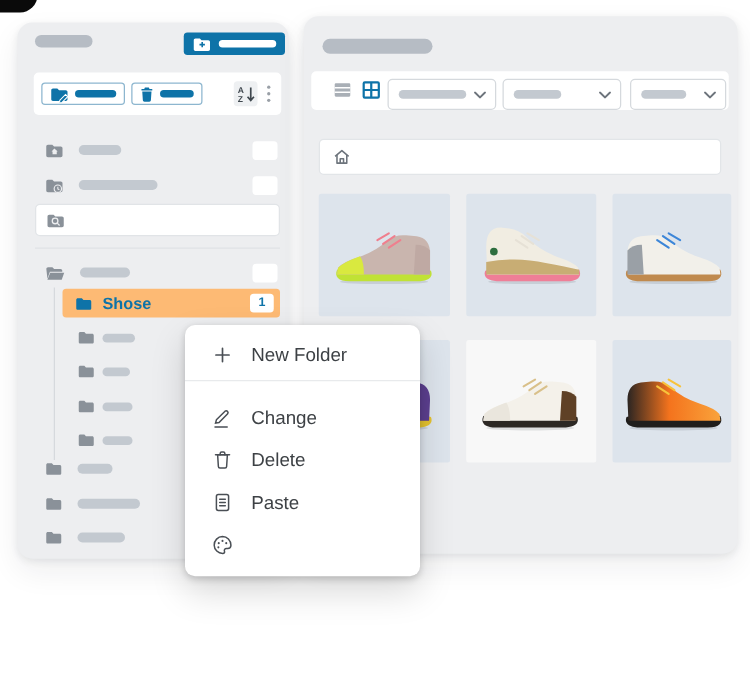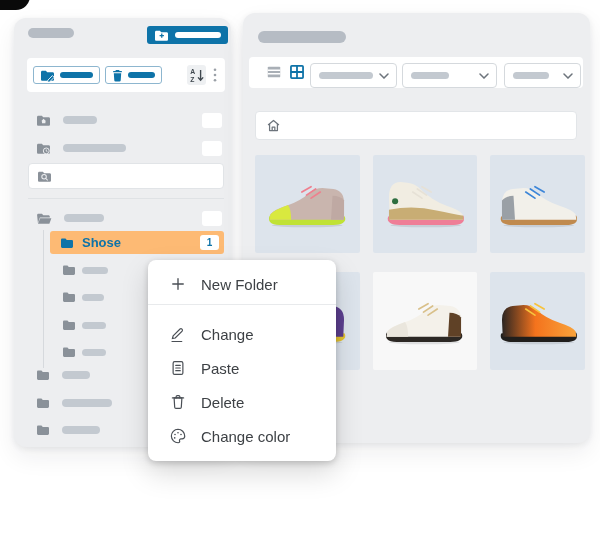--- a/index.html
+++ b/index.html
@@ -376,46 +376,45 @@
               <path d="M5.5 14.5 14.7 5.3a2 2 0 0 1 2.8 2.8L8.3 17.3 4.6 18l.9-3.5z"></path>
               <path d="M4 22h13" stroke-linecap="round"></path>
             </g>
           </svg>
         </span>
         <span>Change</span>
       </div>
       <div class="mi">
         <span class="icon" style="width: 20px;">
           <svg width="18" height="18" viewBox="0 0 24 24" xmlns="http://www.w3.org/2000/svg">
-            <g fill="none" stroke="#4a4f55" stroke-width="1.6">
-              <rect x="5.5" y="3.5" width="13" height="17" rx="2"></rect>
-              <path d="M9 8.5h6M9 12h6M9 15.5h6" stroke-linecap="round"></path>
-            </g>
-          </svg>
-        </span>
-        <span>Paste</span>
-      </div>
-      <div class="mi">
-        <span class="icon" style="width: 20px;">
-          <svg width="18" height="18" viewBox="0 0 24 24" xmlns="http://www.w3.org/2000/svg">
             <g fill="none" stroke="#4a4f55" stroke-width="1.6" stroke-linecap="round">
               <path d="M4.5 6.5h15"></path>
               <path d="M9.5 6.5V5a1.6 1.6 0 0 1 1.6-1.6h1.8A1.6 1.6 0 0 1 14.5 5v1.5"></path>
               <path d="M6.8 6.5l.8 12.4a1.7 1.7 0 0 0 1.7 1.6h5.4a1.7 1.7 0 0 0 1.7-1.6l.8-12.4z"></path>
             </g>
           </svg>
         </span>
         <span>Delete</span>
+      </div>
+      <div class="mi">
+        <span class="icon" style="width: 20px;">
+          <svg width="18" height="18" viewBox="0 0 24 24" xmlns="http://www.w3.org/2000/svg">
+            <g fill="none" stroke="#4a4f55" stroke-width="1.6">
+              <rect x="5.5" y="3.5" width="13" height="17" rx="2"></rect>
+              <path d="M9 8.5h6M9 12h6M9 15.5h6" stroke-linecap="round"></path>
+            </g>
+          </svg>
+        </span>
+        <span>Paste</span>
       </div>
       <div class="mi">
         <span class="icon" style="width: 20px;">
           <svg width="18" height="18" viewBox="0 0 24 24" xmlns="http://www.w3.org/2000/svg">
             <path d="M12 3a9 9 0 1 0 .3 18c1.6 0 2.3-1.1 1.8-2.3-.6-1.5.4-2.9 2-2.9h1.4A3.6 3.6 0 0 0 21 12.3C20.8 7 17 3 12 3z" fill="none" stroke="#4a4f55" stroke-width="1.6"></path>
             <circle cx="8" cy="10" r="1.1" fill="#4a4f55"></circle>
             <circle cx="12" cy="7.6" r="1.1" fill="#4a4f55"></circle>
             <circle cx="16" cy="10" r="1.1" fill="#4a4f55"></circle>
             <circle cx="7.6" cy="14.5" r="1.1" fill="#4a4f55"></circle>
           </svg>
         </span>
-        <span>Change color</span>
       </div>
     </div>
 </div>
 
 </body></html>

